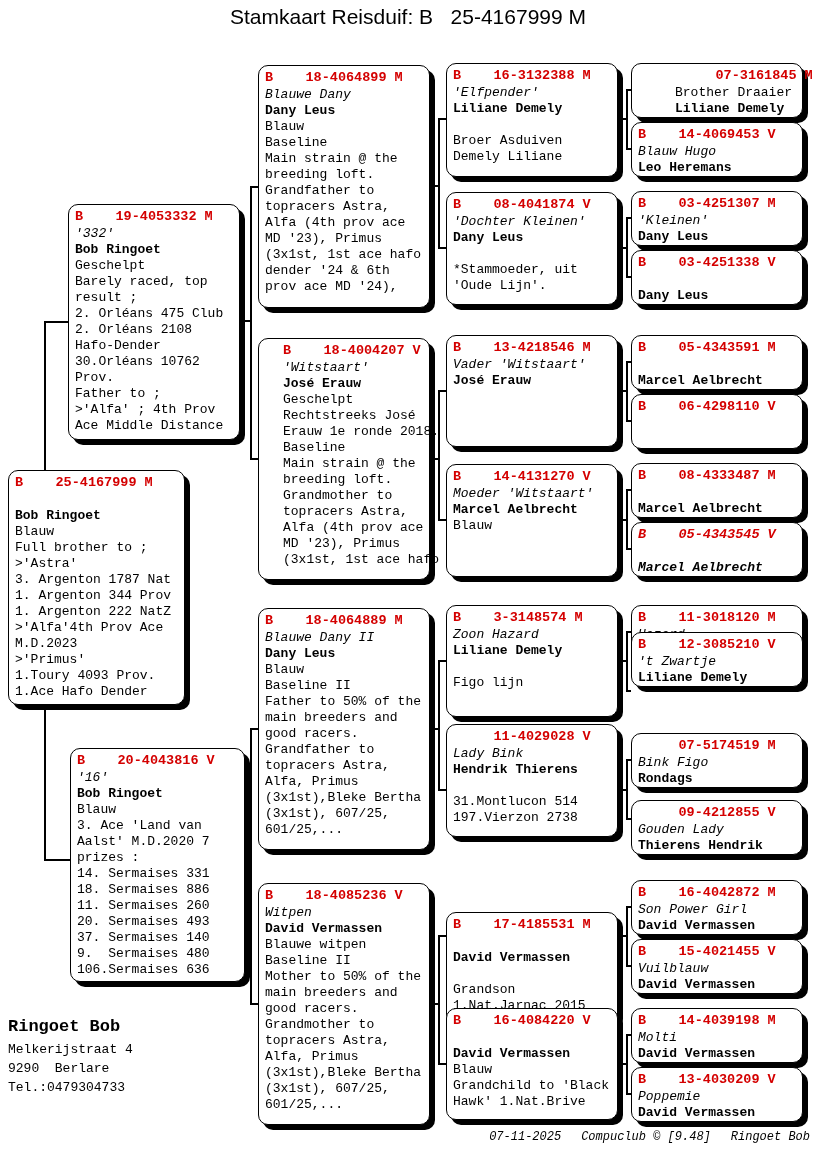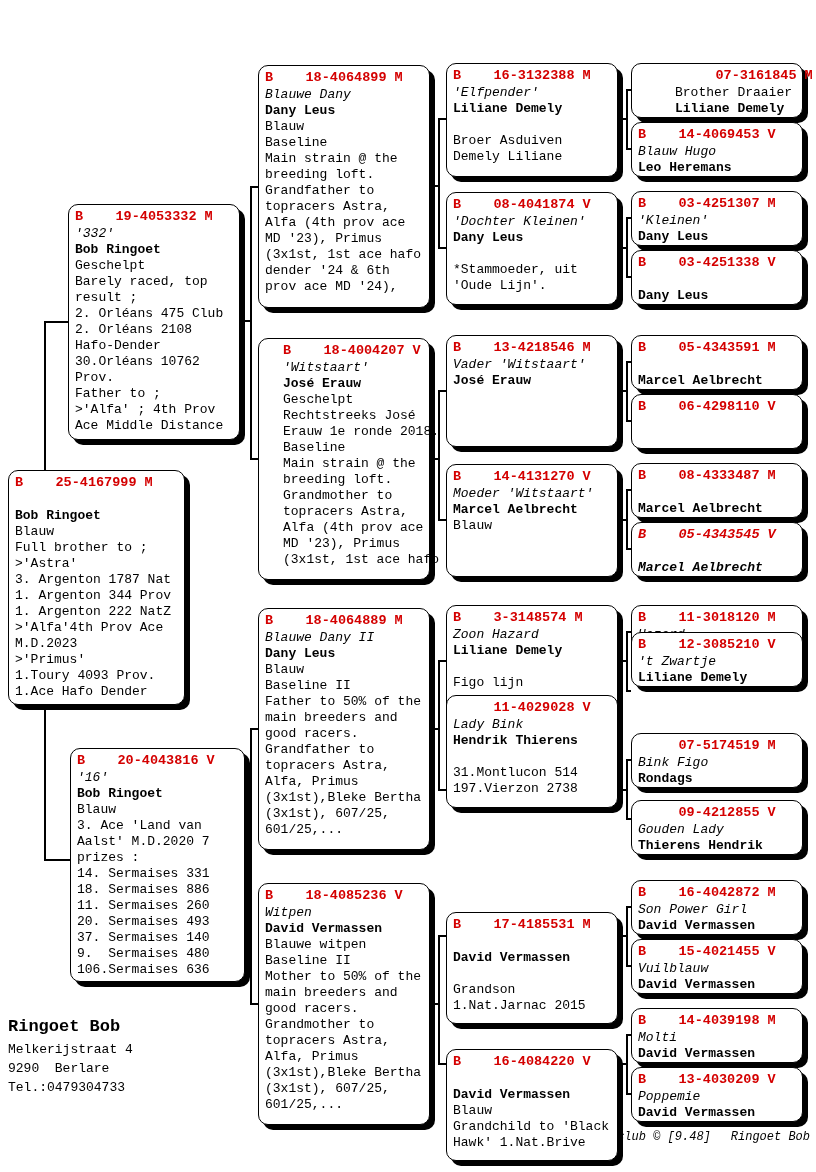--- a/index.html
+++ b/index.html
@@ -18,20 +18,21 @@
   .owner{position:absolute;left:8px;top:1014px;}
   .owner-name{font-size:17px;font-weight:bold;height:26px;line-height:26px;white-space:pre;}
   .owner-line{font-size:13px;height:19px;line-height:19px;white-space:pre;}
   .footer{position:absolute;right:6px;top:1130px;font-size:12px;font-style:italic;
           display:flex;gap:20px;white-space:pre;}
 </style>
 </head>
 <body>
 
 <div class="page">
+  <div class="title">Stamkaart Reisduif: B   25-4167999 M</div>
   <div id="tree">
       <div class="pbox" style="left: 68px; top: 204px; width: 172px; height: 236px;">
         <div class="ph">B    19-4053332 M</div>
         <div class="pl i">'332'</div>
         <div class="pl b">Bob Ringoet</div>
         <div class="pl">Geschelpt</div>
         <div class="pl">Barely raced, top</div>
         <div class="pl">result ;</div>
         <div class="pl">2. Orléans 475 Club</div>
         <div class="pl">2. Orléans 2108</div>
@@ -165,37 +166,37 @@
         <div class="pl b">Marcel Aelbrecht</div>
         <div class="pl">Blauw</div>
       </div>
       <div class="pbox" style="left: 446px; top: 605px; width: 172px; height: 112px;">
         <div class="ph">B    3-3148574 M</div>
         <div class="pl i">Zoon Hazard</div>
         <div class="pl b">Liliane Demely</div>
         <div class="pl"></div>
         <div class="pl">Figo lijn</div>
       </div>
-      <div class="pbox" style="left: 446px; top: 695px; width: 172px; height: 113px;">
+      <div class="pbox" style="left: 446px; top: 724px; width: 172px; height: 113px;">
         <div class="ph">     11-4029028 V</div>
         <div class="pl i">Lady Bink</div>
         <div class="pl b">Hendrik Thierens</div>
         <div class="pl"></div>
         <div class="pl">31.Montlucon 514</div>
         <div class="pl">197.Vierzon 2738</div>
       </div>
       <div class="pbox" style="left: 446px; top: 880px; width: 172px; height: 112px; margin-top: 32px;">
         <div class="ph">B    17-4185531 M</div>
         <div class="pl"></div>
         <div class="pl b">David Vermassen</div>
         <div class="pl"></div>
         <div class="pl">Grandson</div>
         <div class="pl">1.Nat.Jarnac 2015</div>
       </div>
-      <div class="pbox" style="left: 446px; top: 1049px; width: 172px; height: 112px; font-family: Liberation Mono, monospace;">
+      <div class="pbox" style="left: 446px; top: 1008px; width: 172px; height: 112px; font-family: Liberation Mono, monospace;">
         <div class="ph">B    16-4084220 V</div>
         <div class="pl"></div>
         <div class="pl b">David Vermassen</div>
         <div class="pl">Blauw</div>
         <div class="pl">Grandchild to 'Black</div>
         <div class="pl">Hawk' 1.Nat.Brive</div>
       </div>
       <div class="pbox" style="left: 631px; top: 63px; width: 172px; height: 55px; padding-left: 43px;">
         <div class="ph">     07-3161845 M</div>
         <div class="pl">Brother Draaier</div>

